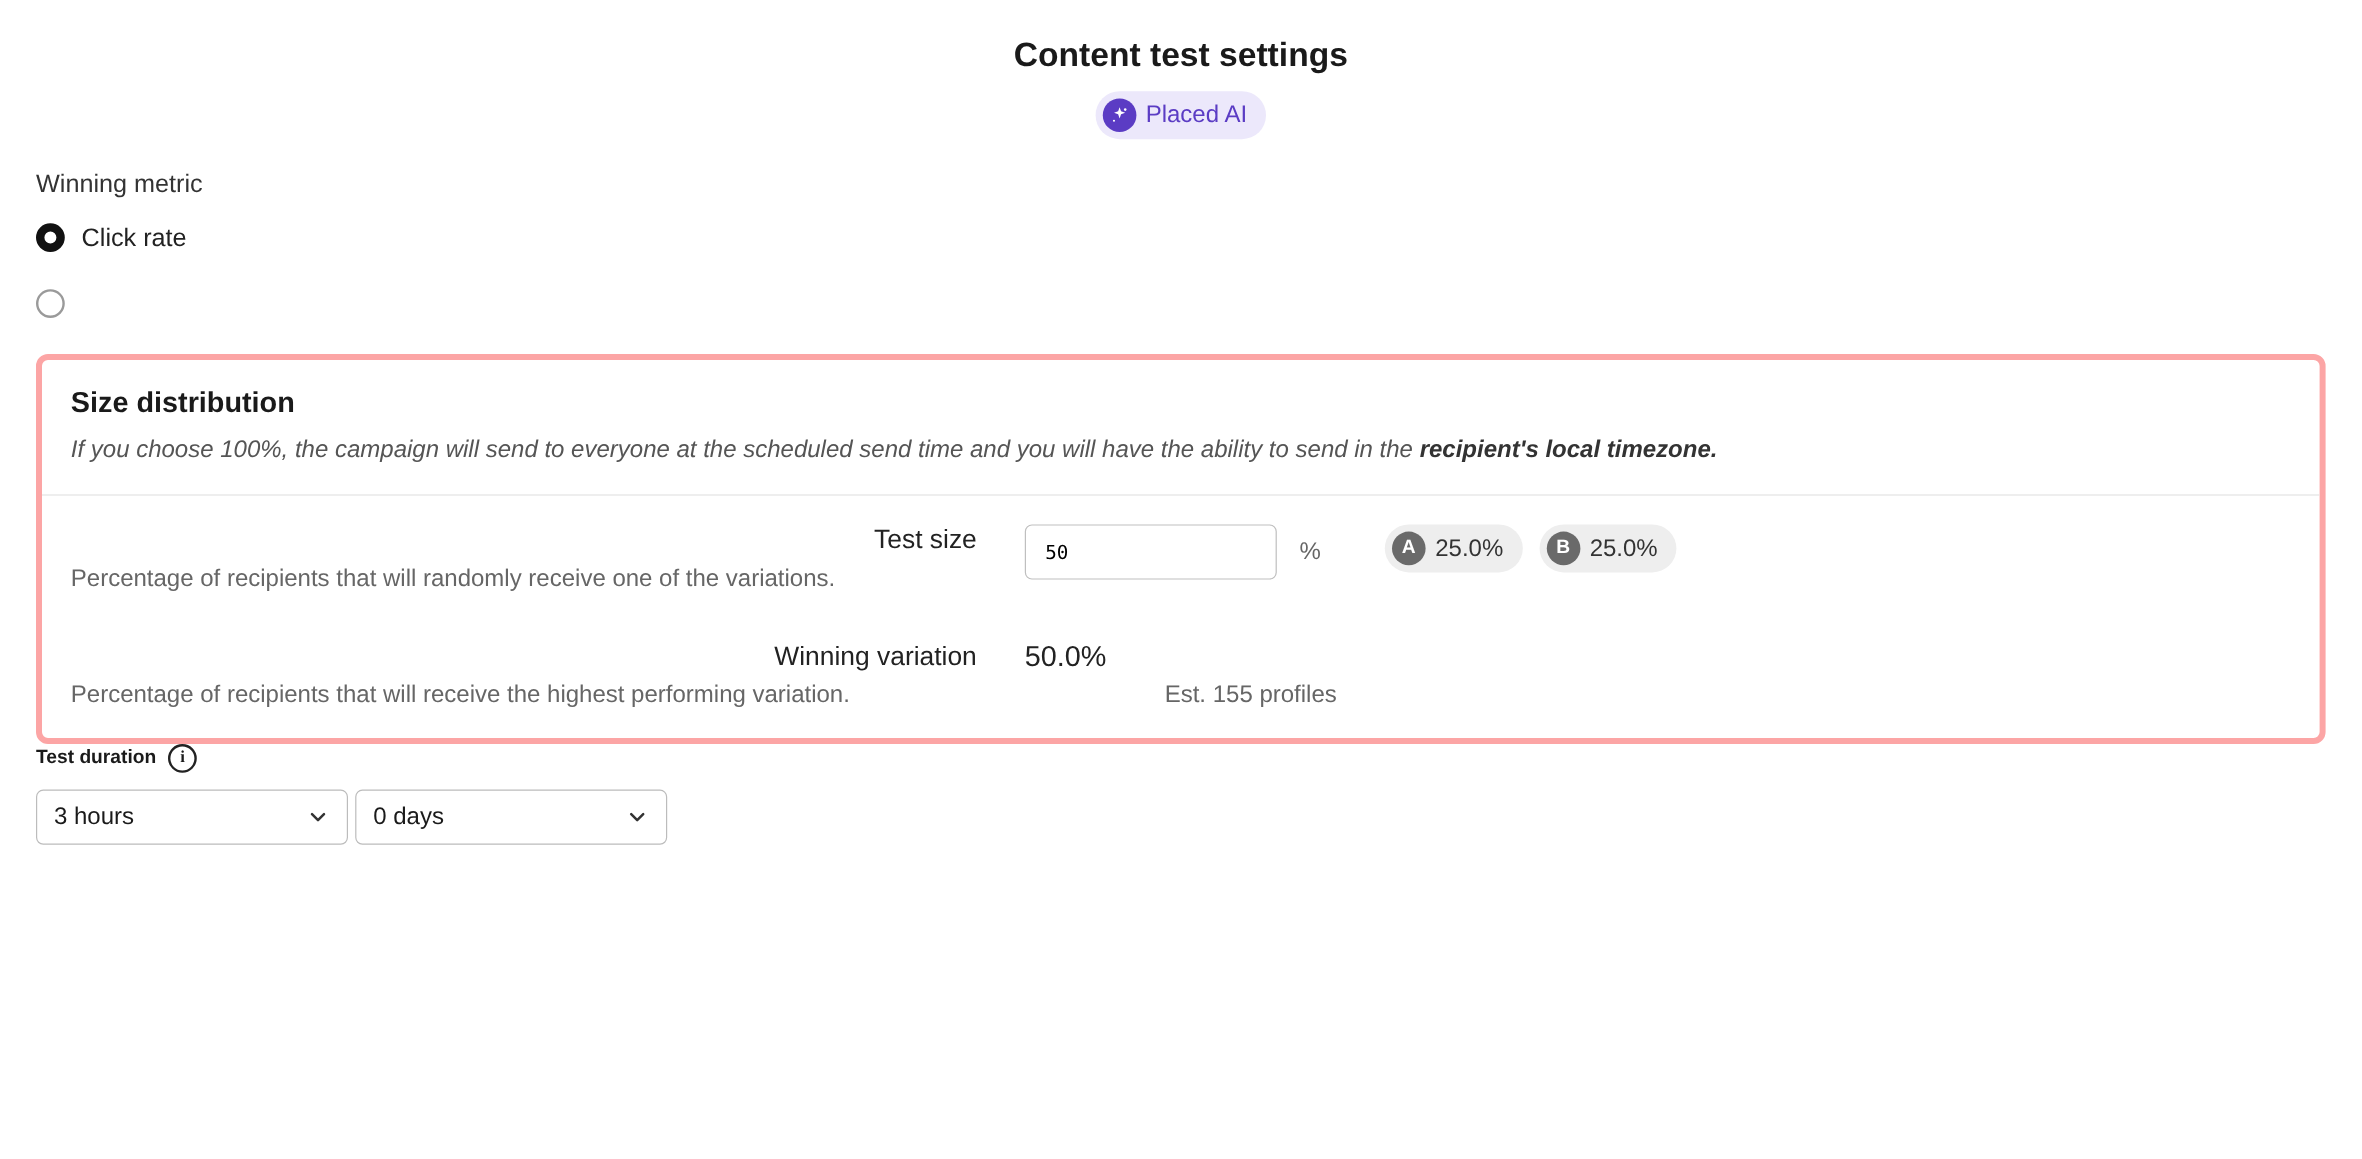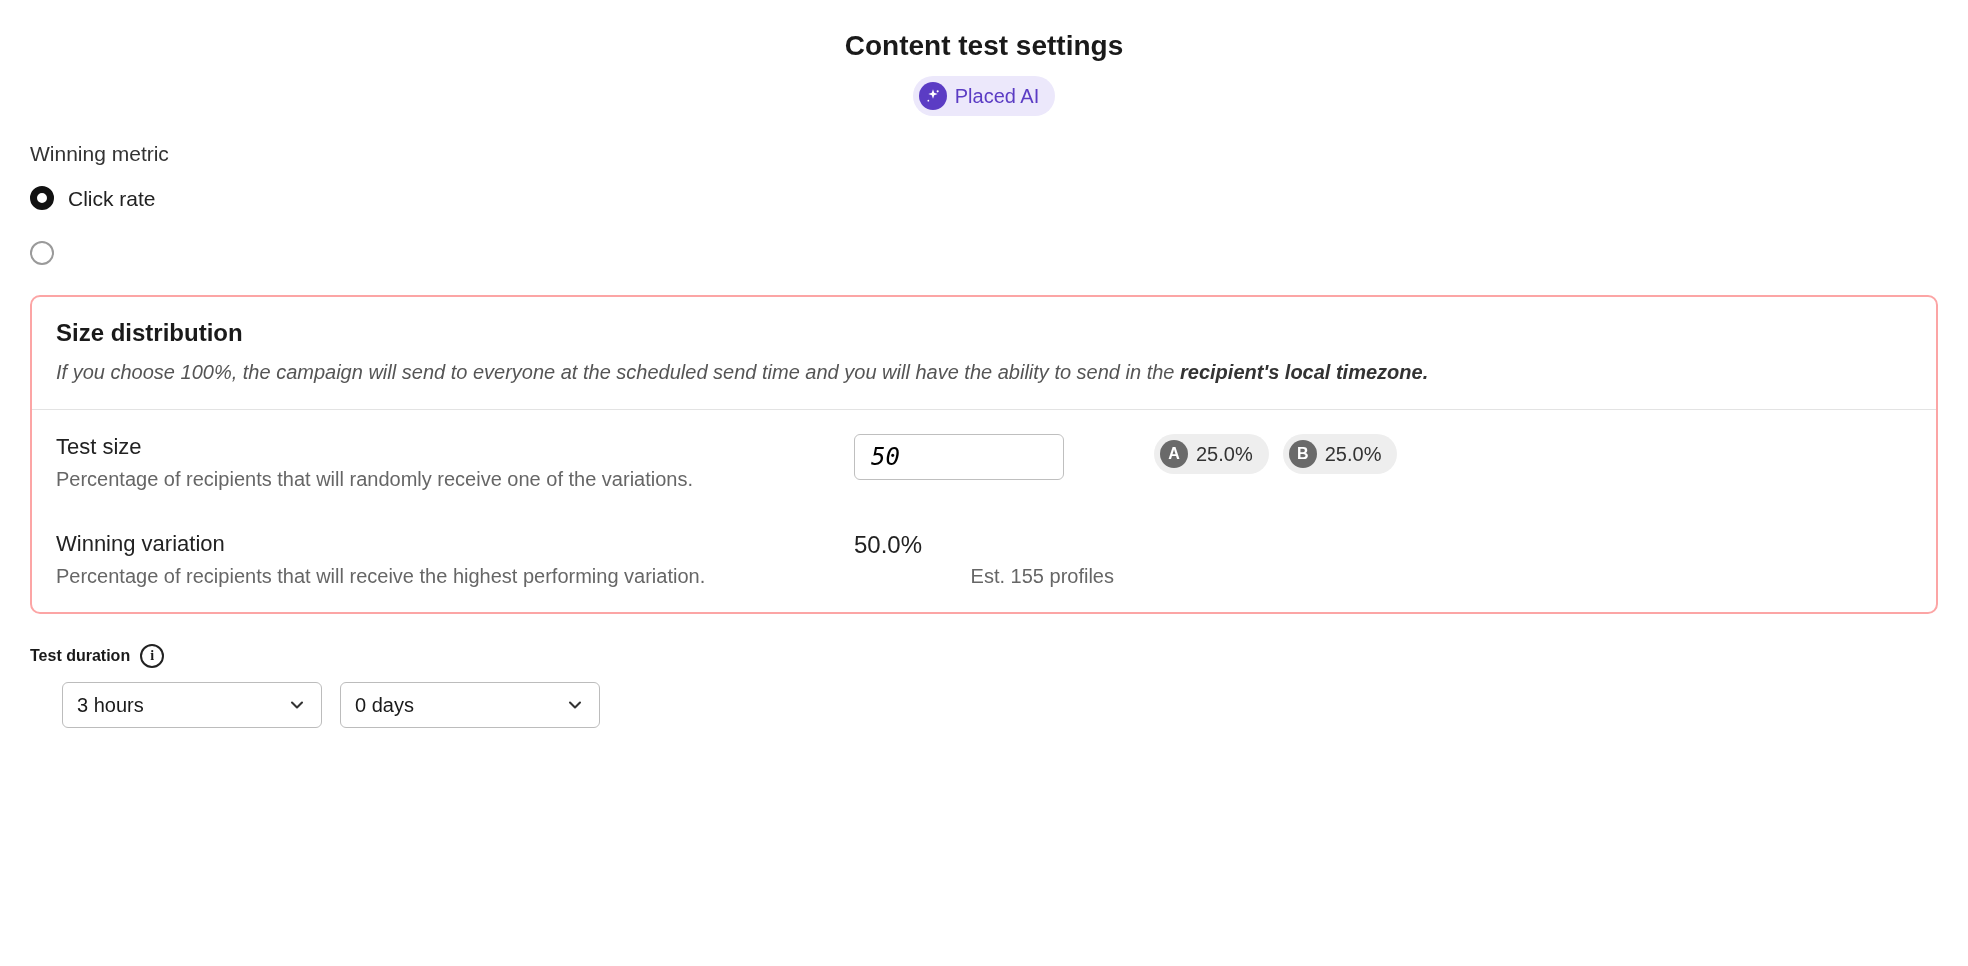--- a/index.html
+++ b/index.html
@@ -30,48 +30,47 @@
   .radio-circle {
     width: 24px; height: 24px; border-radius: 50%;
     border: 2px solid #9a9a9a; position: relative; flex: 0 0 24px; margin-top: 2px;
   }
   .radio-circle.selected { border: 7px solid #111; }
   .radio-text { line-height: 1.4; }
   .radio-title { font-size: 21px; color: #222; margin-bottom: 4px; }
   .radio-sub   { font-size: 19px; color: #7a7a7a; }
 
   .panel {
-    border: 2px solid #fca5a5; border-radius: 10px; overflow: hidden;
-    margin-bottom: 30px;
+    border: 5px solid #fca5a5; border-radius: 10px; overflow: hidden;
   }
   .panel-header { padding: 22px 24px; border-bottom: 1px solid #e3e3e3; }
   .panel-header h3 { margin:0 0 10px 0; font-size: 24px; font-weight: 700; }
   .panel-header p  { margin:0; font-size: 20px; color: #555; line-height: 1.5; font-style: italic; }
   .panel-header p .bold { font-weight: 700; color: #333; }
 
   .panel-body { padding: 24px; }
 
   .row {
     display: grid;
     grid-template-columns: 1fr 260px 1fr;
     gap: 40px;
     align-items: flex-start;
     margin-bottom: 40px;
   }
   .row:last-child { margin-bottom: 0; }
-  .row-label h4 { margin: 0 0 8px 0; font-size: 22px; font-weight: 500; color: #222; }
+  .row-label h4 { margin: 0 0 8px 0; font-size: 22px; font-weight: 500; color: #222; text-align: right; }
   .row-label p  { margin: 0; font-size: 20px; color: #666; }
 
   .pct-input-wrap {
     display:flex; align-items:center; width: 210px; height: 46px;
     border: 1px solid #bfbfbf; border-radius: 6px; padding: 0 14px; background:#fff;
   }
   .pct-input-wrap input {
     flex:1; border:none; outline:none; font-family: ui-monospace, Menlo, Consolas, monospace;
-    font-size: 24px; background:transparent;font-style:italic;
+    font-size: 16px; background:transparent;
   }
   .pct-input-wrap .pct { color:#666; font-size:20px; }
 
   .pills { display:flex; gap: 14px; align-items:center; }
   .pill {
     display:inline-flex; align-items:center; gap:8px;
     background:#eeeeee; border-radius: 999px; padding: 6px 16px 6px 6px;
     font-size: 20px; color:#333;
   }
   .pill .circle {
@@ -84,21 +83,21 @@
   .stat-sub { font-size: 20px; color:#666;text-align:right; }
 
   .duration-label-row { display:flex; align-items:center; gap: 10px; margin-bottom: 14px; }
   .duration-label { font-size: 16px; font-weight: 700; }
   .info-icon {
     width: 24px; height: 24px; border: 2px solid #222; border-radius: 50%;
     display:inline-flex; align-items:center; justify-content:center;
     font-size: 14px; font-weight: 700; font-family: serif;
   }
 
-  .selects-row { display:flex; gap: 18px; margin-left: 32px; }
+  .selects-row { display:flex; gap: 6px; }
   .select-box {
     display:flex; align-items:center; justify-content:space-between;
     border: 1px solid #bcbcbc; border-radius: 6px;
     height: 46px; padding: 0 14px; min-width: 260px; background:#fff;
     font-size: 20px; cursor: pointer;
   }
   .chev { display:inline-flex; }
 </style>
 </head>
 <body>

